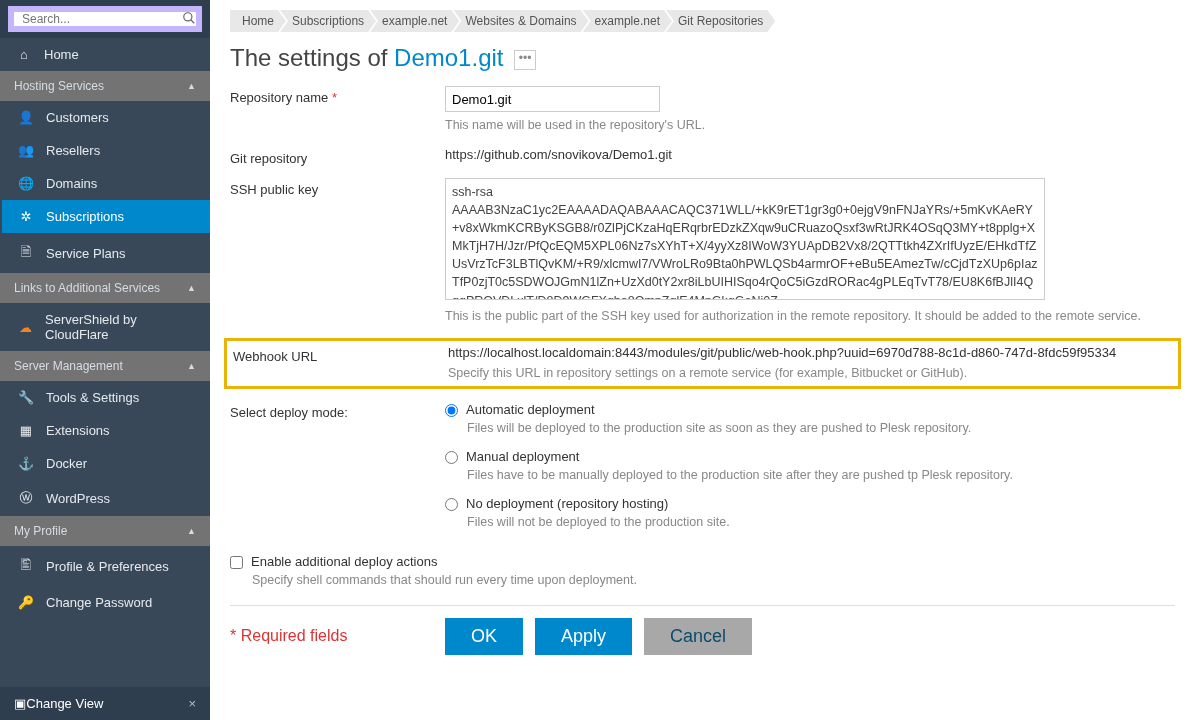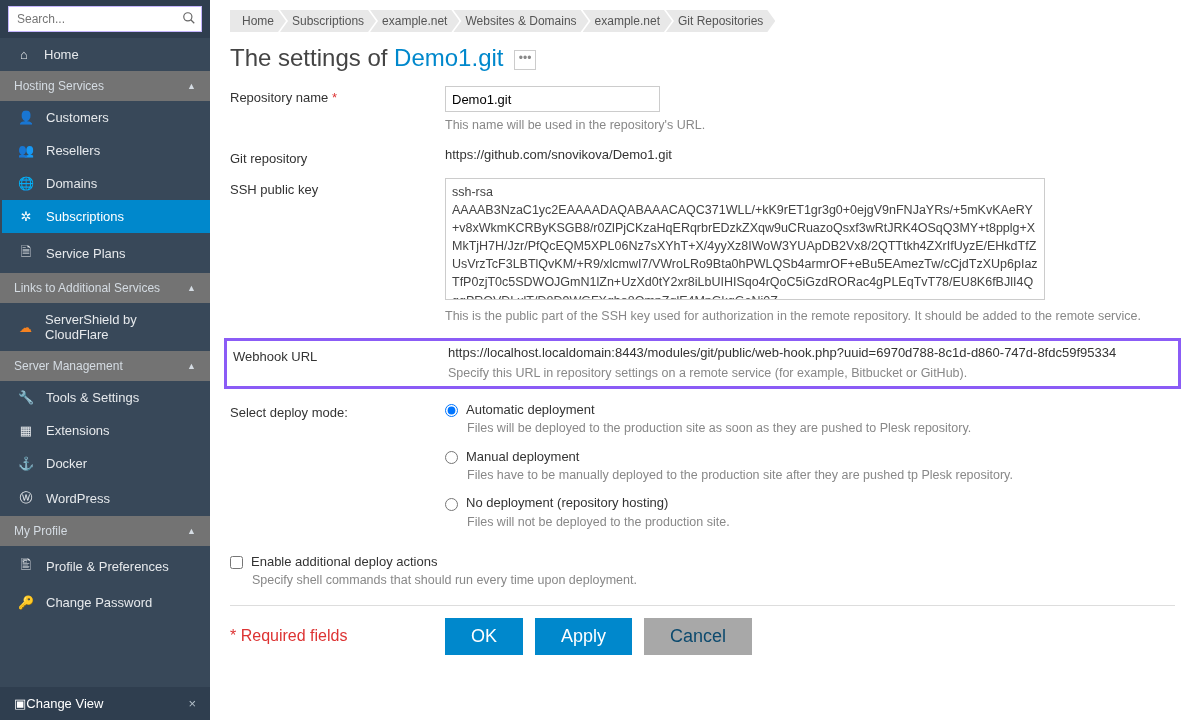--- a/index.html
+++ b/index.html
@@ -1,20 +1,20 @@
 <!DOCTYPE html>
 <html><head>
 <meta charset="utf-8">
 <style>
 *{box-sizing:border-box;margin:0;padding:0}
 body{font-family:Arial,Helvetica,sans-serif;font-size:13px;color:#333;background:#fff}
 .wrap{display:flex;width:1195px;height:720px}
 .sidebar{width:210px;background:#384859;color:#fff;display:flex;flex-direction:column}
 .search{position:relative;padding:6px 8px;background:#2f3e4f}
-.search input{width:100%;height:26px;padding:4px 10px 4px 8px;border:1px solid #c4b5fd;background:#fff;font-size:12px}
+.search input{width:100%;height:26px;padding:4px 10px 4px 8px;border:6px solid #c4b5fd;background:#fff;font-size:12px}
 .search .sicon{position:absolute;right:14px;top:11px;color:#666}
 .nav-item{display:flex;align-items:center;padding:9px 14px;cursor:pointer;color:#e6e9ec;font-size:13px}
 .nav-item .icn{width:20px;margin-right:10px;text-align:center}
 .nav-item.active{background:#0088cc;color:#fff}
 .section-h{display:flex;justify-content:space-between;align-items:center;padding:8px 14px;background:#737373;font-size:12px;color:#d5dce3;cursor:pointer}
 .section-h .caret{font-size:9px}
 .sub{padding-left:2px}
 .spacer{flex:1}
 .bottom-item{display:flex;align-items:center;padding:9px 14px;background:#2f3e4f;cursor:pointer}
 .bottom-item .cls{margin-left:auto;color:#b3bfc9}
@@ -25,22 +25,22 @@
 h1{font-size:24px;font-weight:400;color:#444;margin:4px 0 14px}
 h1 .lnk{color:#0088cc}
 h1 .more{display:inline-block;width:22px;height:20px;border:1px solid #ccc;text-align:center;font-size:12px;color:#888;vertical-align:middle;margin-left:4px;cursor:pointer}
 .field{display:flex;margin-bottom:12px}
 .flabel{width:215px;padding-top:4px;color:#333}
 .fval{flex:1;max-width:700px}
 .req{color:#d33}
 .tin{width:215px;height:26px;padding:3px 6px;border:1px solid #ccc;font-size:13px}
 .hint{color:#888;margin-top:4px;font-size:12.5px;line-height:1.5}
 .ssh{width:600px;height:122px;padding:4px 6px;border:1px solid #ccc;font-size:12.5px;font-family:Arial;resize:none;overflow-y:scroll;background:#fff;color:#444;line-height:1.45}
-.webhook-row{border:3px solid #8b5cf6;padding:4px 6px;margin:2px -6px 12px}
-.radio-opt{display:flex;align-items:center;margin-bottom:2px}
+.webhook-row{border:3px solid #eab308;padding:4px 6px;margin:2px -6px 12px}
+.radio-opt{display:flex;align-items:flex-end;margin-bottom:2px}
 .radio-opt input{margin:3px 8px 0 0}
 .radio-opt .olabel{color:#333}
 .radio-sub{color:#888;font-size:12.5px;margin:2px 0 10px 22px;line-height:1.5}
 .chk-row{display:flex;align-items:flex-end;margin-top:4px}
 .chk-row input{margin:2px 8px 0 0}
 .chk-sub{color:#888;font-size:12.5px;margin:4px 0 0 22px}
 hr{border:none;border-top:1px solid #ddd;margin:18px 0 12px}
 .btns{display:flex;align-items:center}
 .reqnote{color:#d33;font-size:16px;width:215px}
 .btn{padding:8px 26px;margin-right:12px;border:none;cursor:pointer;font-size:18px}

